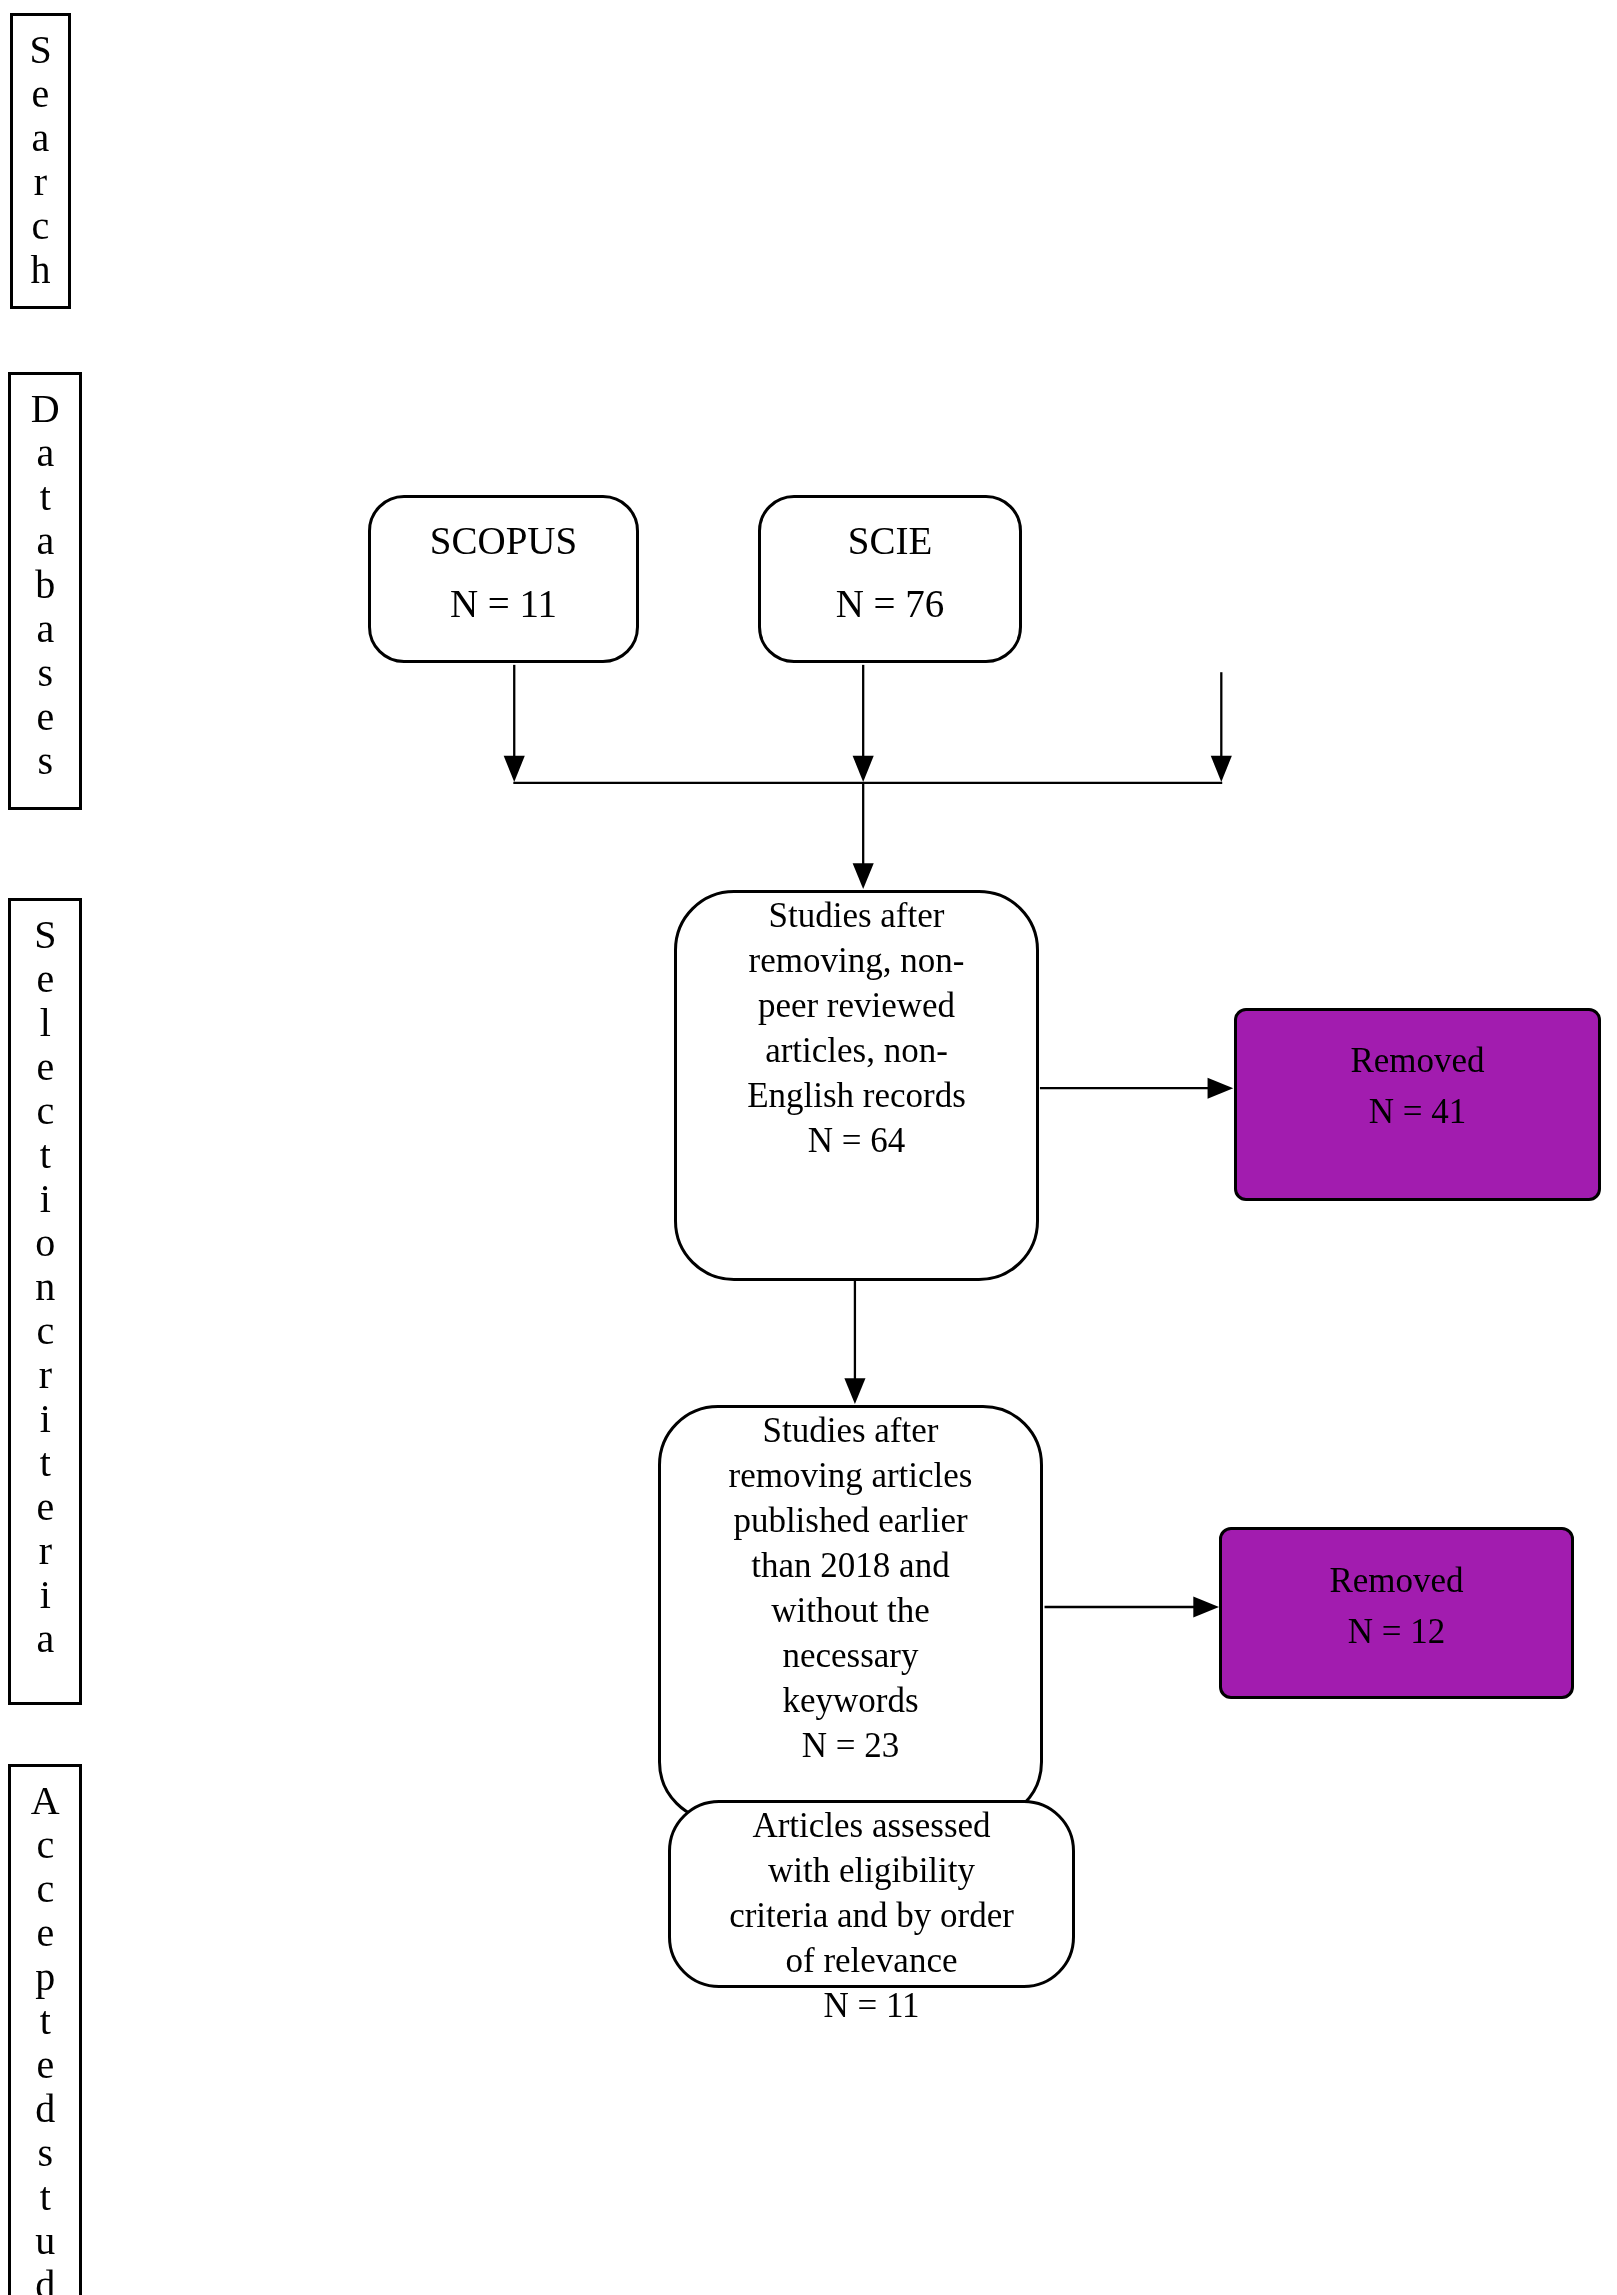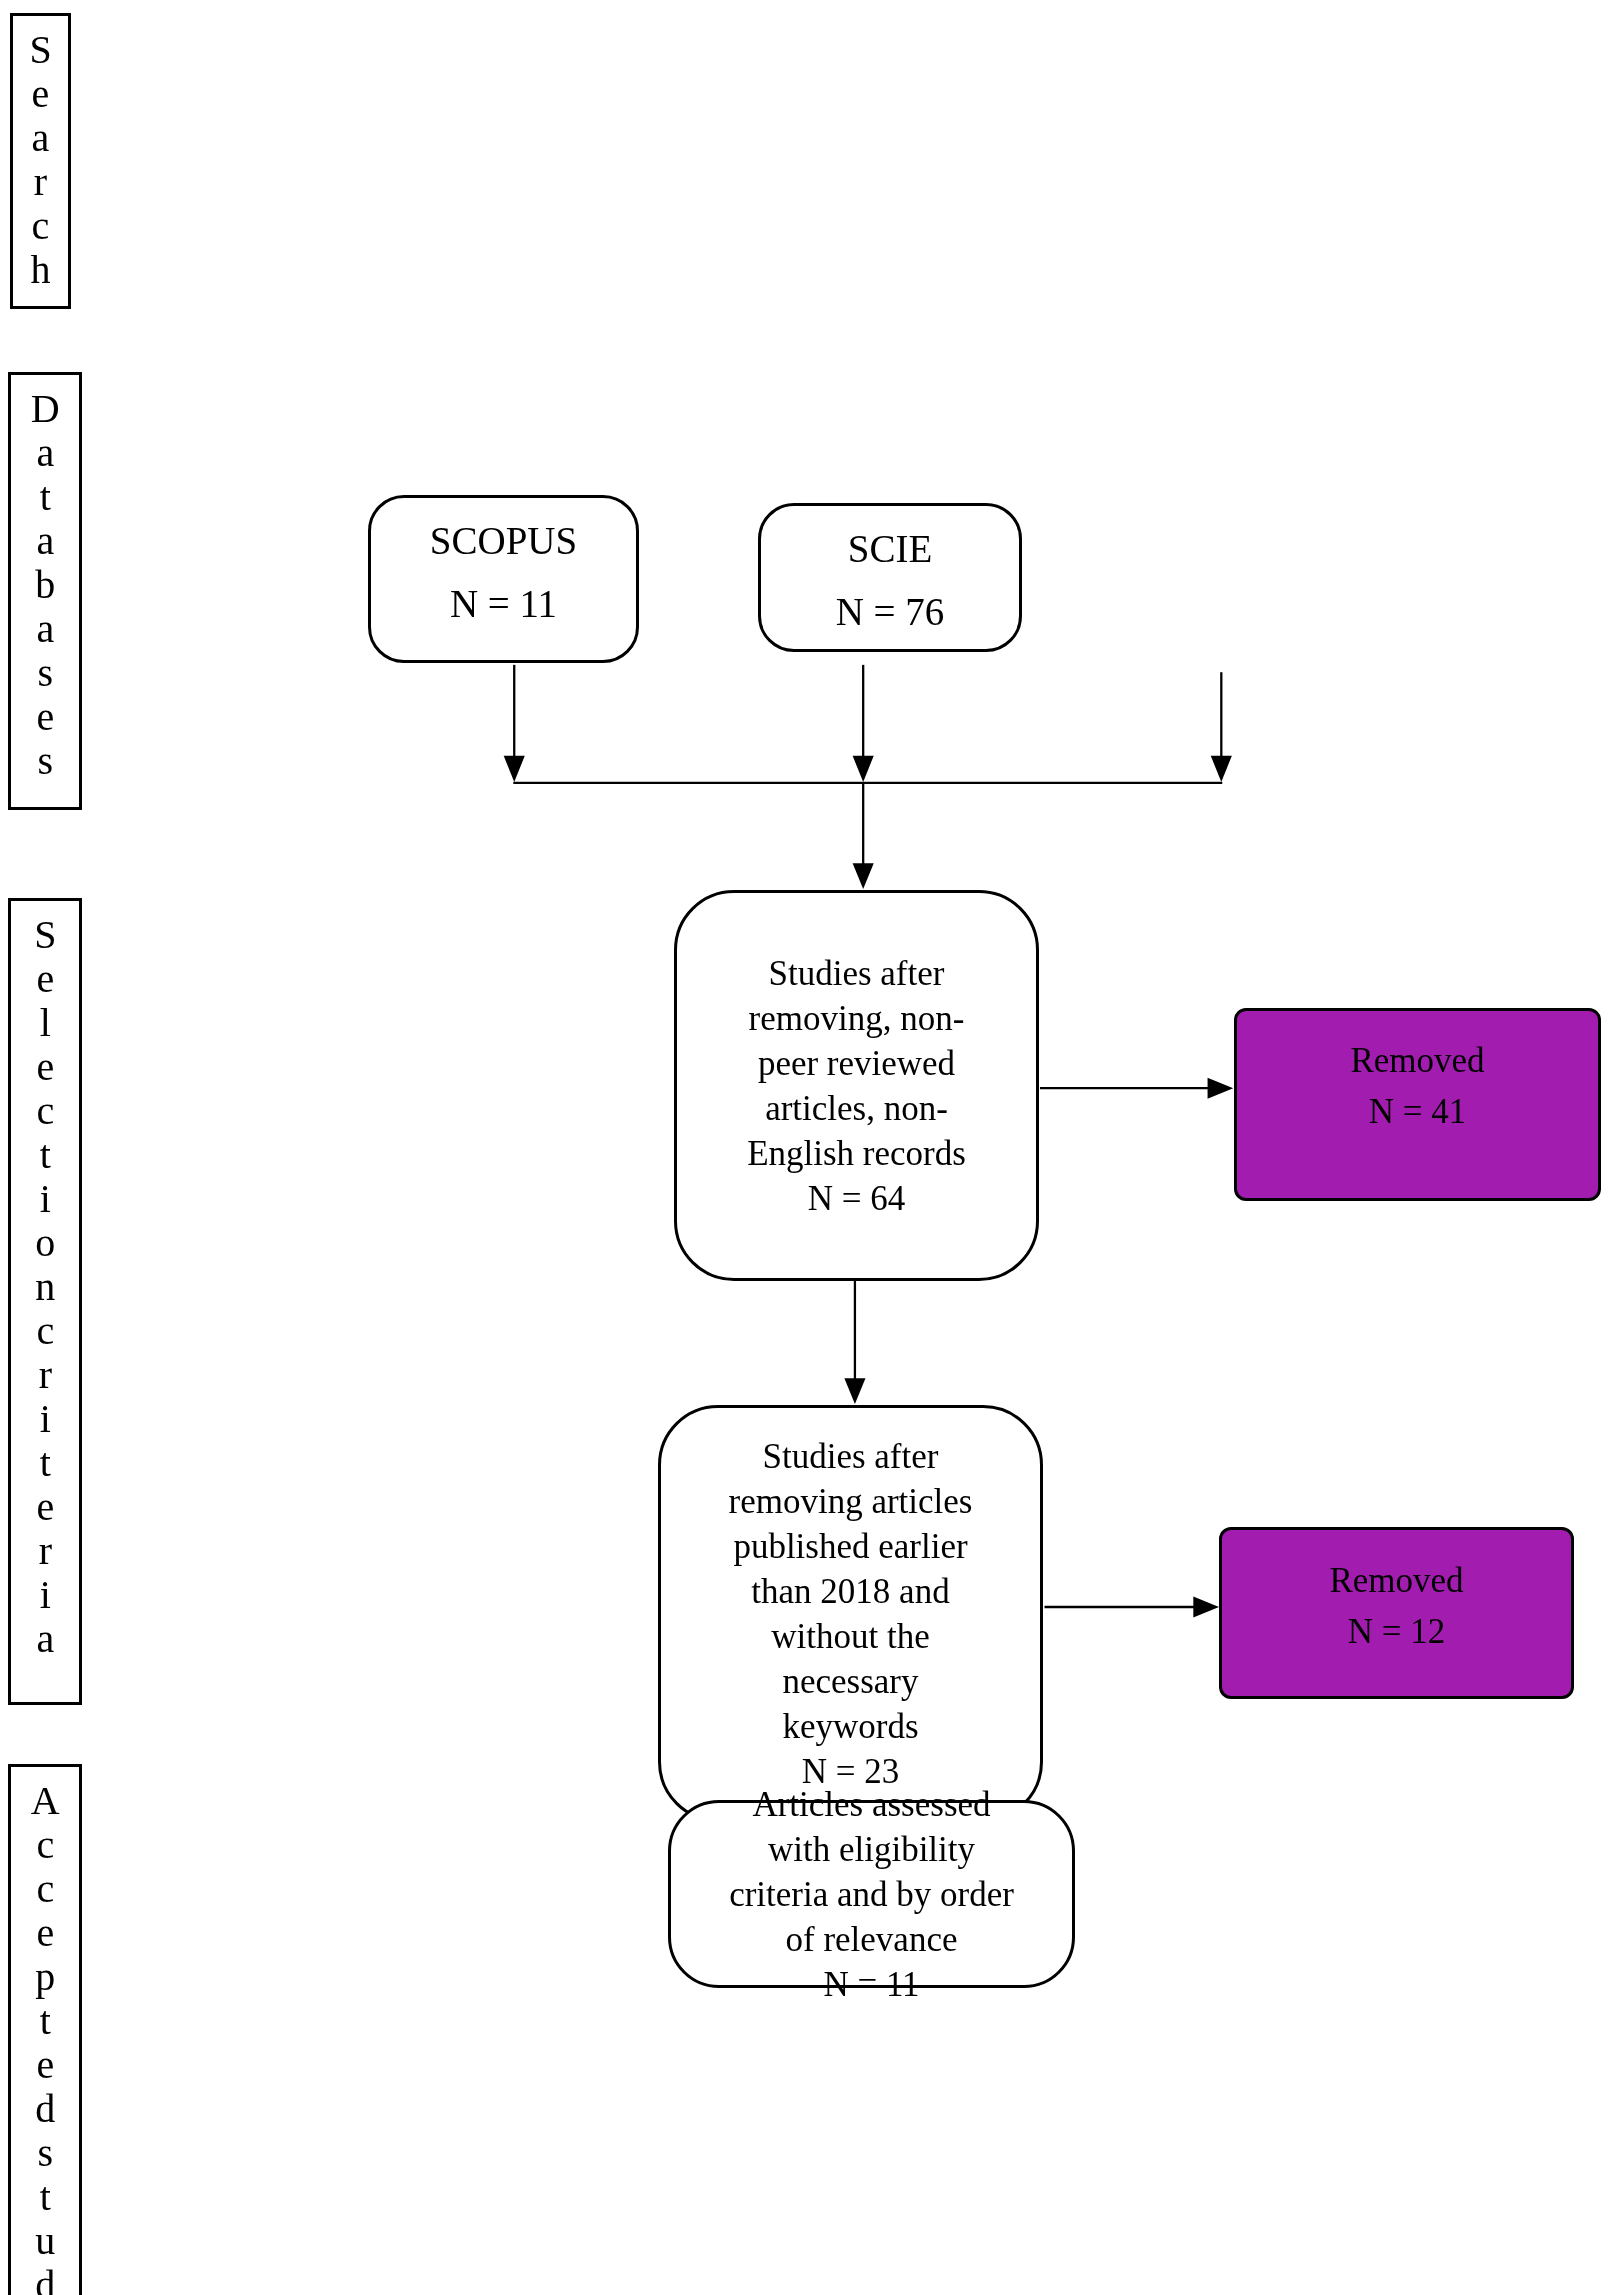--- a/index.html
+++ b/index.html
@@ -60,29 +60,28 @@
     display: flex;
     flex-direction: column;
     align-items: center;
     padding-top: 17.4px;
     row-gap: 12px;
     font-size: 39px;
     line-height: 51px;
     text-align: center;
   }
   #box-scopus { left: 368px;  top: 495px; width: 271px; height: 168px; }
-  #box-scie   { left: 758px; top: 495px; width: 264px; height: 149px; margin-top: 8px; }
+  #box-scie   { left: 758px; top: 495px; width: 264px; height: 168px; }
   #box-ssci   { left: 1112px; top: 493px; width: 307px; height: 179px; }
   
   .flow-box {
     position: absolute;
     border: 3.7px solid #000;
     background: #fff;
     display: flex;
-    align-items: center;
     justify-content: center;
   }
   .flow-text {
     font-size: 35px;
     line-height: 45px;
     text-align: center;
     white-space: pre-line;
   }
   #box-screening   { left: 674px; top: 890px; width: 365px; height: 391px; border-radius: 60px; }
   #box-keyword     { left: 658px; top: 1405px; width: 385px; height: 417px; border-radius: 60px; }

